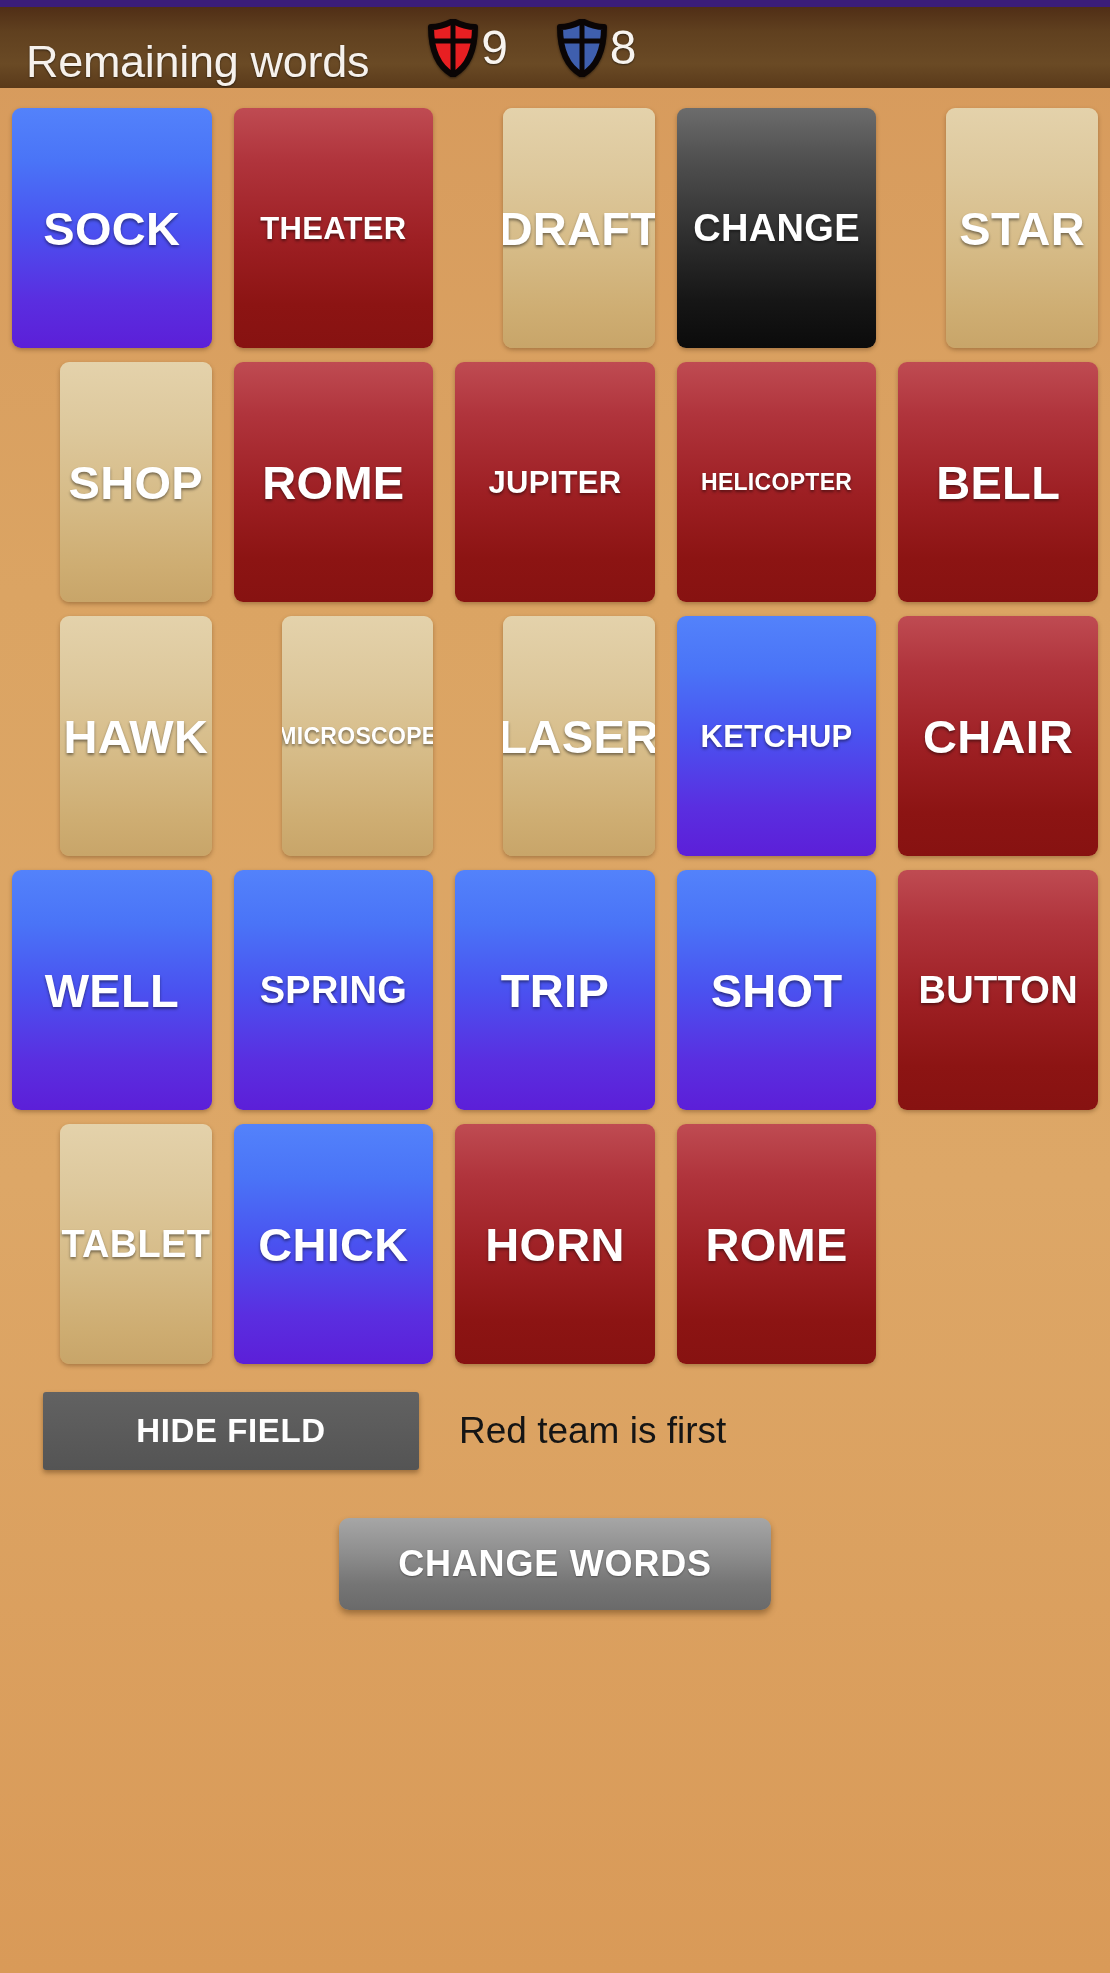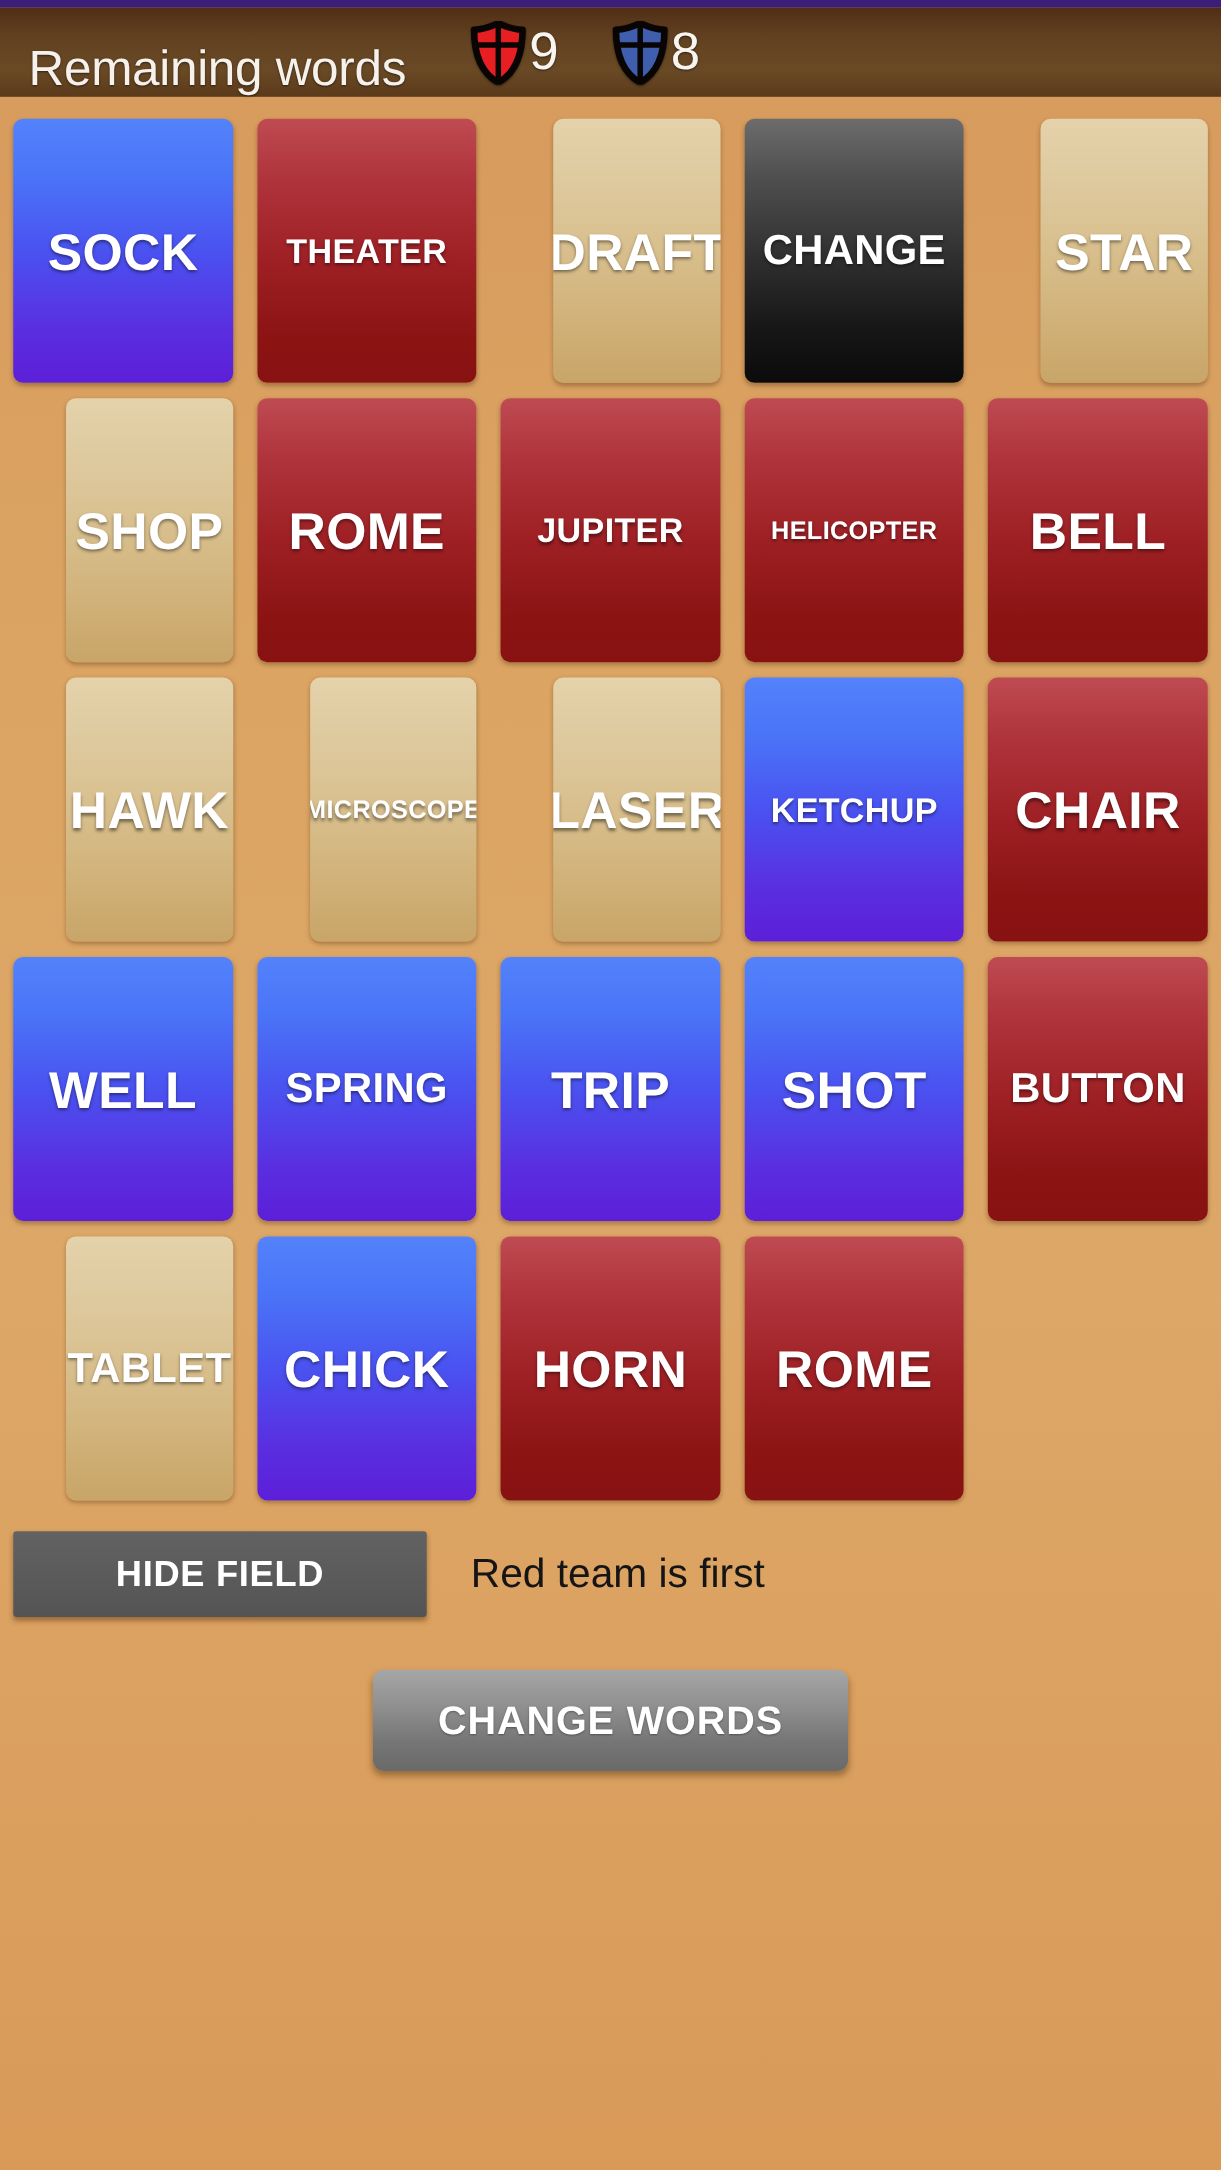--- a/index.html
+++ b/index.html
@@ -118,21 +118,21 @@
   
   .len-s  { font-size: 47px; }
   .len-m  { font-size: 38px; }
   .len-l  { font-size: 31px; }
   .len-xxl{ font-size: 23px; }
 
   
   #controls-row {
     display: flex;
     align-items: center;
-    padding: 28px 0 0 12px;
+    padding: 28px 0 0 43px;
   }
 
   #hide-field-button {
     width: 376px;
     height: 78px;
     background: linear-gradient(180deg, #626262 0%, #5b5b5b 50%, #545454 100%);
     border: none;
     border-radius: 3px;
     color: #ffffff;
     font-size: 33px;

